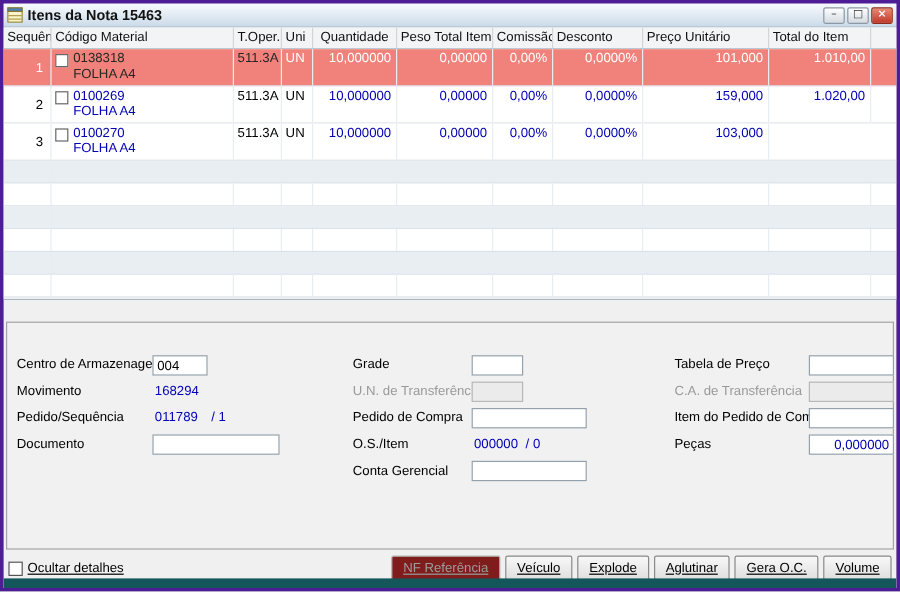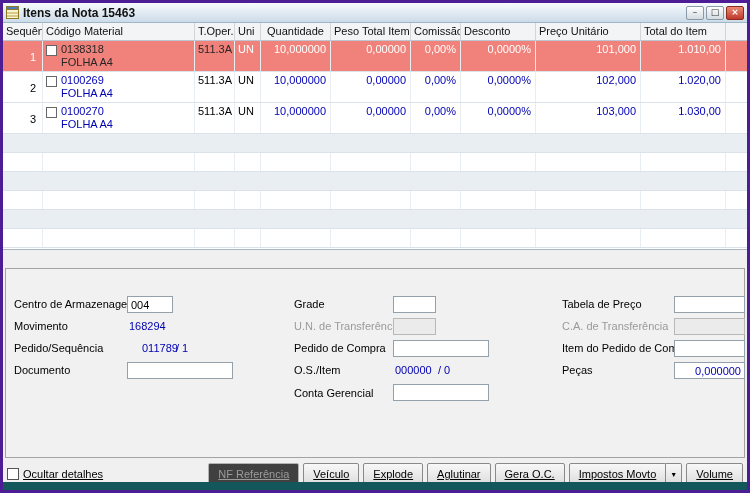--- a/index.html
+++ b/index.html
@@ -76,21 +76,21 @@
   .footer { position: absolute; left: 0; right: 0; top: 457px; height: 28px; display: flex; align-items: center; padding: 0 4px; }
   .chkrow { display: flex; align-items: center; gap: 4px; }
   .chk { width: 12px; height: 12px; border: 1px solid #555; background: #fff; }
   .chklbl { text-decoration: underline; }
   .btns { margin-left: auto; display: flex; gap: 4px; align-items: center; }
   .btn {
     height: 22px; border: 1px solid #898989; border-radius: 2px;
     background: linear-gradient(#f8f8f8, #dddddd); padding: 0 9px;
     font: 11px "Liberation Sans", sans-serif; text-decoration: underline; color: #000; cursor: default; white-space: nowrap;
   }
-  .btn.disabled { color: #9c9c9c; background: #404040; border-color: #b2b2b2; }
+  .btn.disabled { color: #9c9c9c; background: #7f1d1d; border-color: #b2b2b2; }
   .split { display: flex; }
   .split .btn.main { border-top-right-radius: 0; border-bottom-right-radius: 0; }
   .btn.arrow { width: 16px; padding: 0; border-left: none; border-top-left-radius: 0; border-bottom-left-radius: 0; font-size: 7px; text-decoration: none; }
 
   .strip { position: absolute; left: 0; right: 0; bottom: 0; height: 8px; background: var(--bottom-strip, #14575a); }
 </style>
 </head>
 <body>
 
 <div id="app">
@@ -153,42 +153,41 @@
           <div>0100269</div>
           <div>FOLHA A4</div>
         </span>
       </div>
       <div class="cell c-top">511.3A</div>
       <div class="cell c-uni">UN</div>
       <div class="cell c-qtd num">10,000000</div>
       <div class="cell c-peso num">0,00000</div>
       <div class="cell c-com num">0,00%</div>
       <div class="cell c-desc num">0,0000%</div>
-      <div class="cell c-preco num">102,000</div>
+      <div class="cell c-preco num">159,000</div>
       <div class="cell c-total num">1.020,00</div>
       <div class="cell c-fill"></div>
     </div>
 
     <div class="row">
       <div class="cell c-seq">3</div>
       <div class="cell c-mat">
         <span class="cb"></span>
         <span class="matlines">
           <div>0100270</div>
           <div>FOLHA A4</div>
         </span>
       </div>
       <div class="cell c-top">511.3A</div>
       <div class="cell c-uni">UN</div>
       <div class="cell c-qtd num">10,000000</div>
       <div class="cell c-peso num">0,00000</div>
       <div class="cell c-com num">0,00%</div>
       <div class="cell c-desc num">0,0000%</div>
       <div class="cell c-preco num">103,000</div>
-      <div class="cell c-total num">1.030,00</div>
       <div class="cell c-fill"></div>
     </div>
 
     <div class="erow stripe">
         <div class="cell c-seq"></div>
         <div class="cell c-mat"></div>
         <div class="cell c-top"></div>
         <div class="cell c-uni"></div>
         <div class="cell c-qtd"></div>
         <div class="cell c-peso"></div>
@@ -266,21 +265,21 @@
   </div>
 
 
   <div class="panel">
 
     <span class="lbl" style="left:8px;top:29px;">Centro de Armazenagem</span>
     <input class="inp" style="left: 121px; top: 27px; width: 46px;" value="004">
     <span class="lbl" style="left:8px;top:51px;">Movimento</span>
     <span class="val" style="left:123px;top:51px;">168294</span>
     <span class="lbl" style="left:8px;top:73px;">Pedido/Sequência</span>
-    <span class="val" style="left:123px;top:73px;margin-left:13px;">011789</span>
+    <span class="val" style="left:123px;top:73px;">011789</span>
     <span class="val" style="left:170px;top:73px;">/ 1</span>
     <span class="lbl" style="left:8px;top:95px;">Documento</span>
     <input class="inp" style="left: 121px; top: 93px; width: 106px;" value="">
 
     <span class="lbl" style="left:288px;top:29px;">Grade</span>
     <input class="inp" style="left: 387px; top: 27px; width: 43px;" value="">
     <span class="lbl dis" style="left:288px;top:51px;">U.N. de Transferência</span>
     <input class="inp dis" style="left: 387px; top: 49px; width: 43px;" disabled="" value="">
     <span class="lbl" style="left:288px;top:73px;">Pedido de Compra</span>
     <input class="inp" style="left: 387px; top: 71px; width: 96px;" value="">
@@ -304,22 +303,18 @@
     <span class="chkrow">
       <span class="chk"></span>
       <span class="chklbl">Ocultar detalhes</span>
     </span>
     <span class="btns">
       <button class="btn disabled" disabled="">NF Referência</button>
       <button class="btn">Veículo</button>
       <button class="btn">Explode</button>
       <button class="btn">Aglutinar</button>
       <button class="btn">Gera O.C.</button>
-      <span class="split">
-        <button class="btn main">Impostos Movto</button>
-        <button class="btn arrow"><span>▼</span></button>
-      </span>
       <button class="btn">Volume</button>
     </span>
   </div>
 
   <div class="strip"></div>
 </div>
 
 </body></html>

